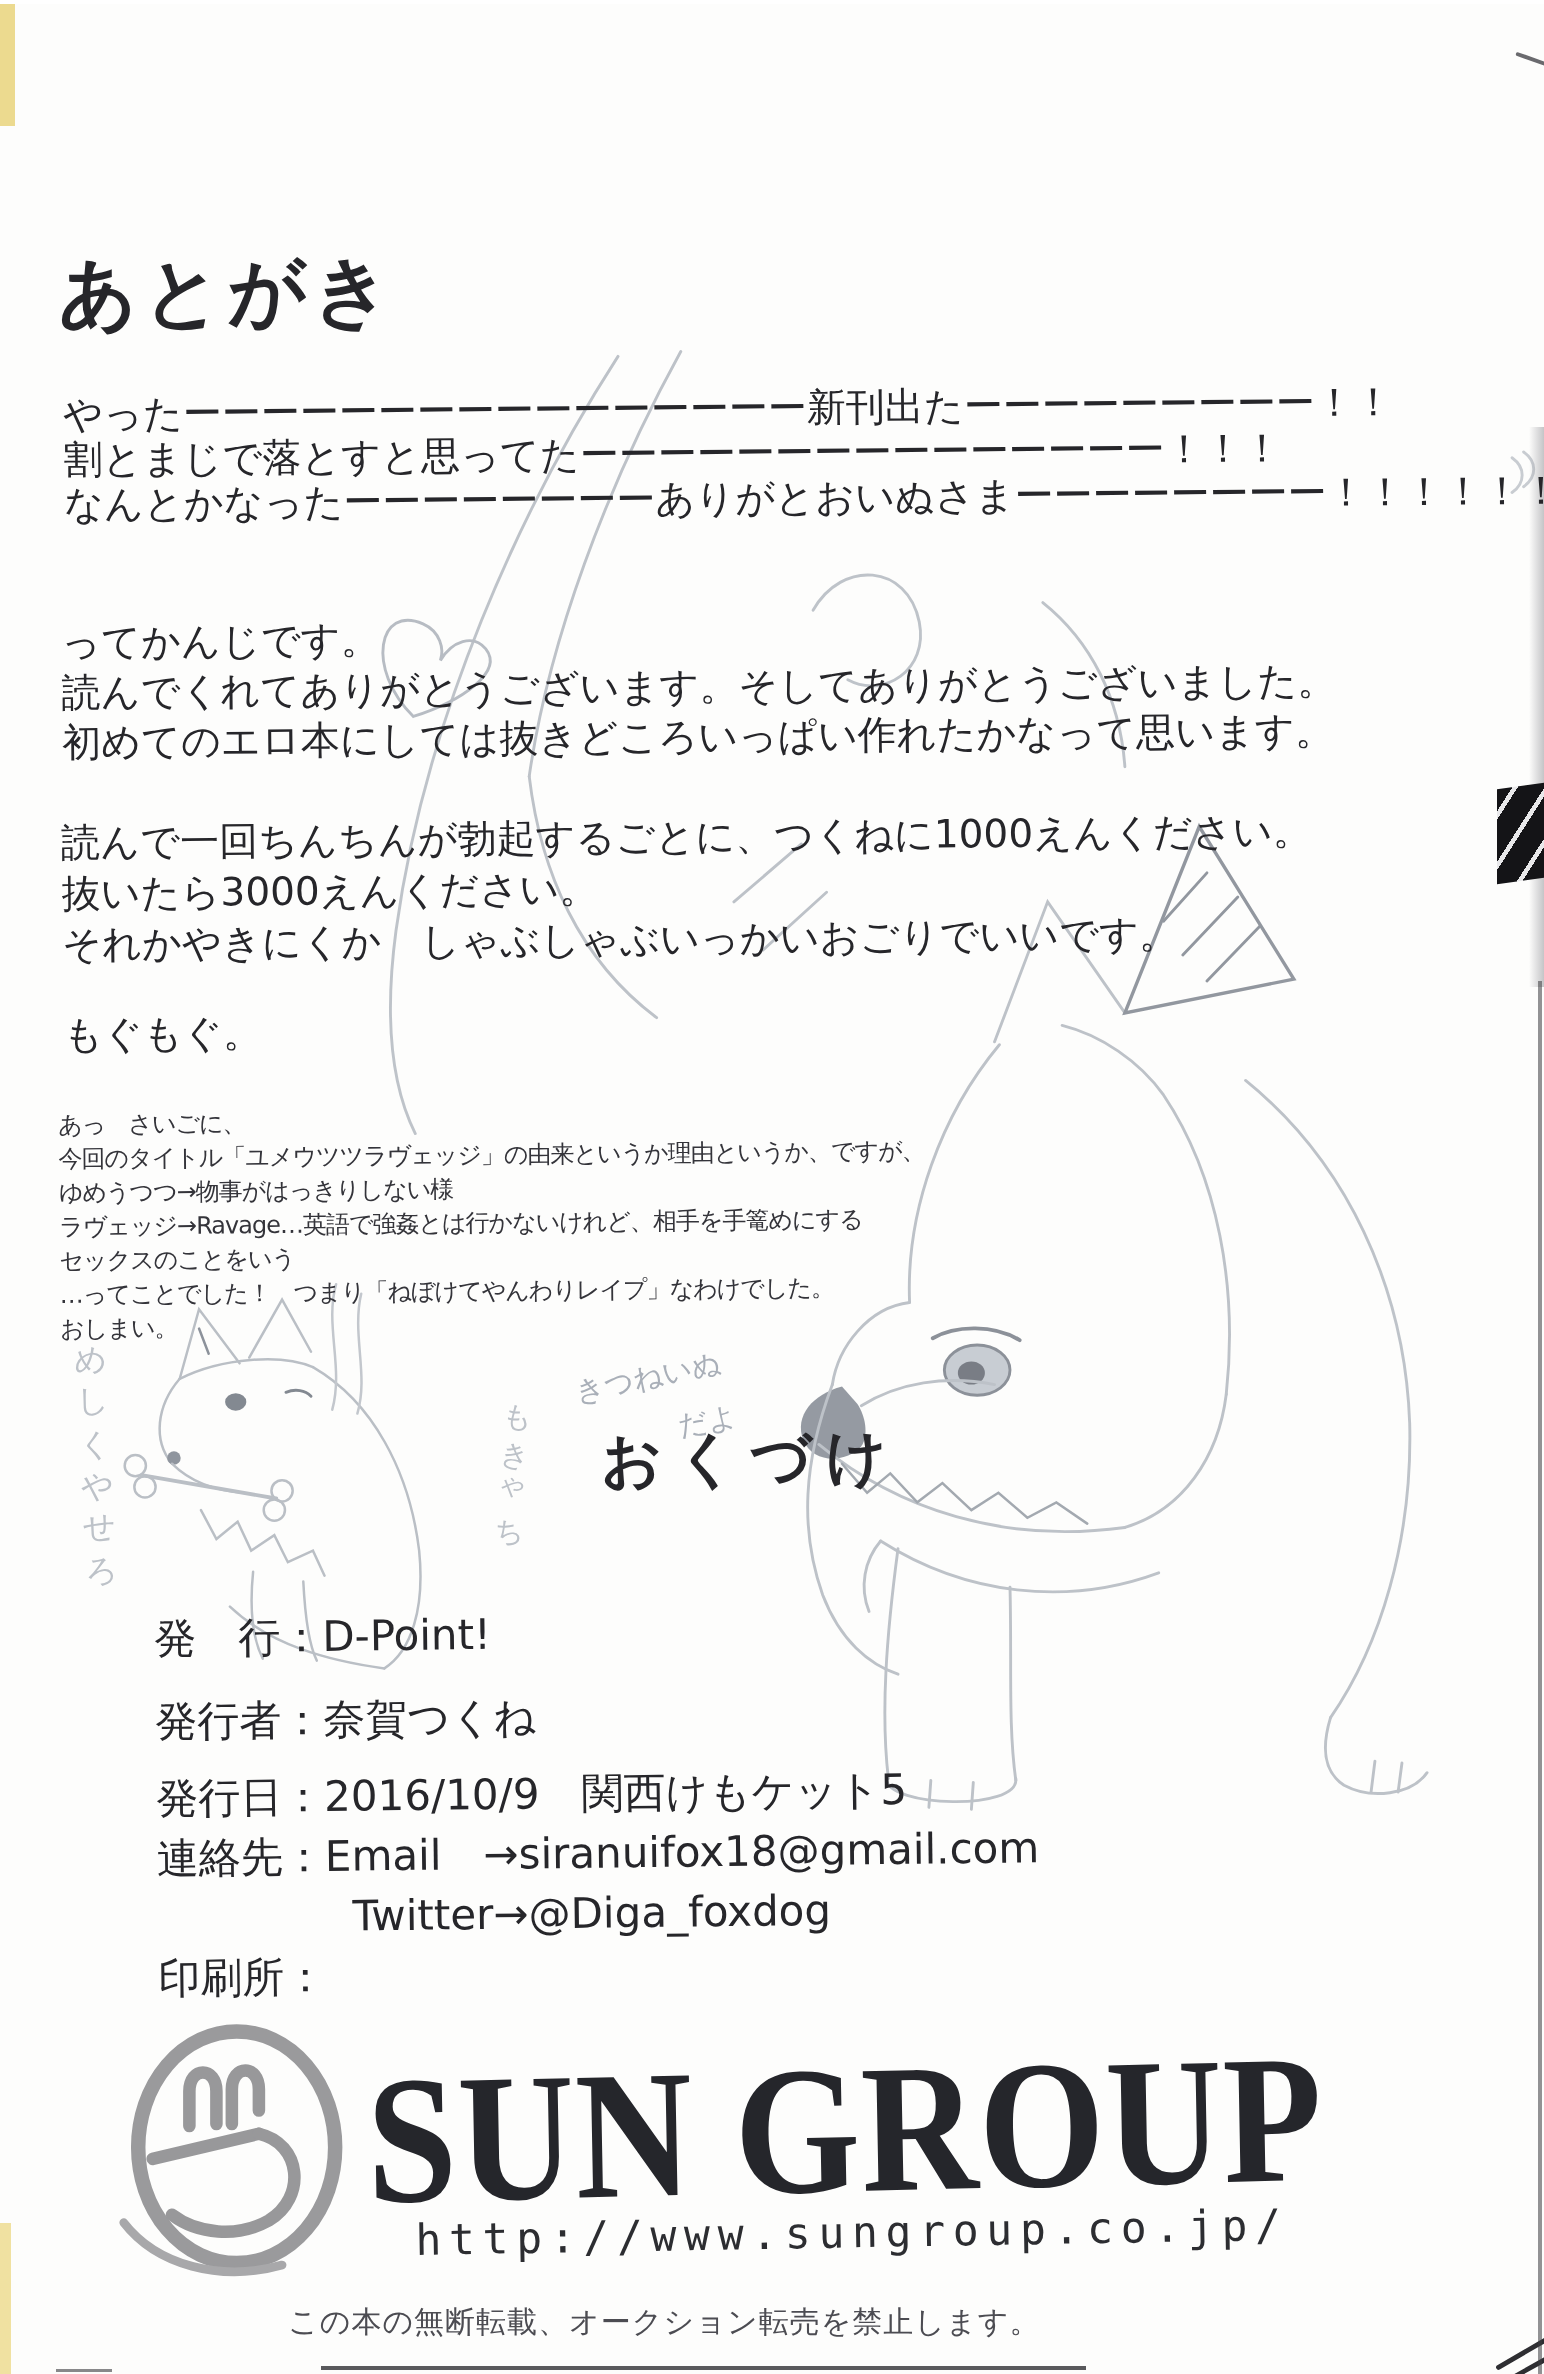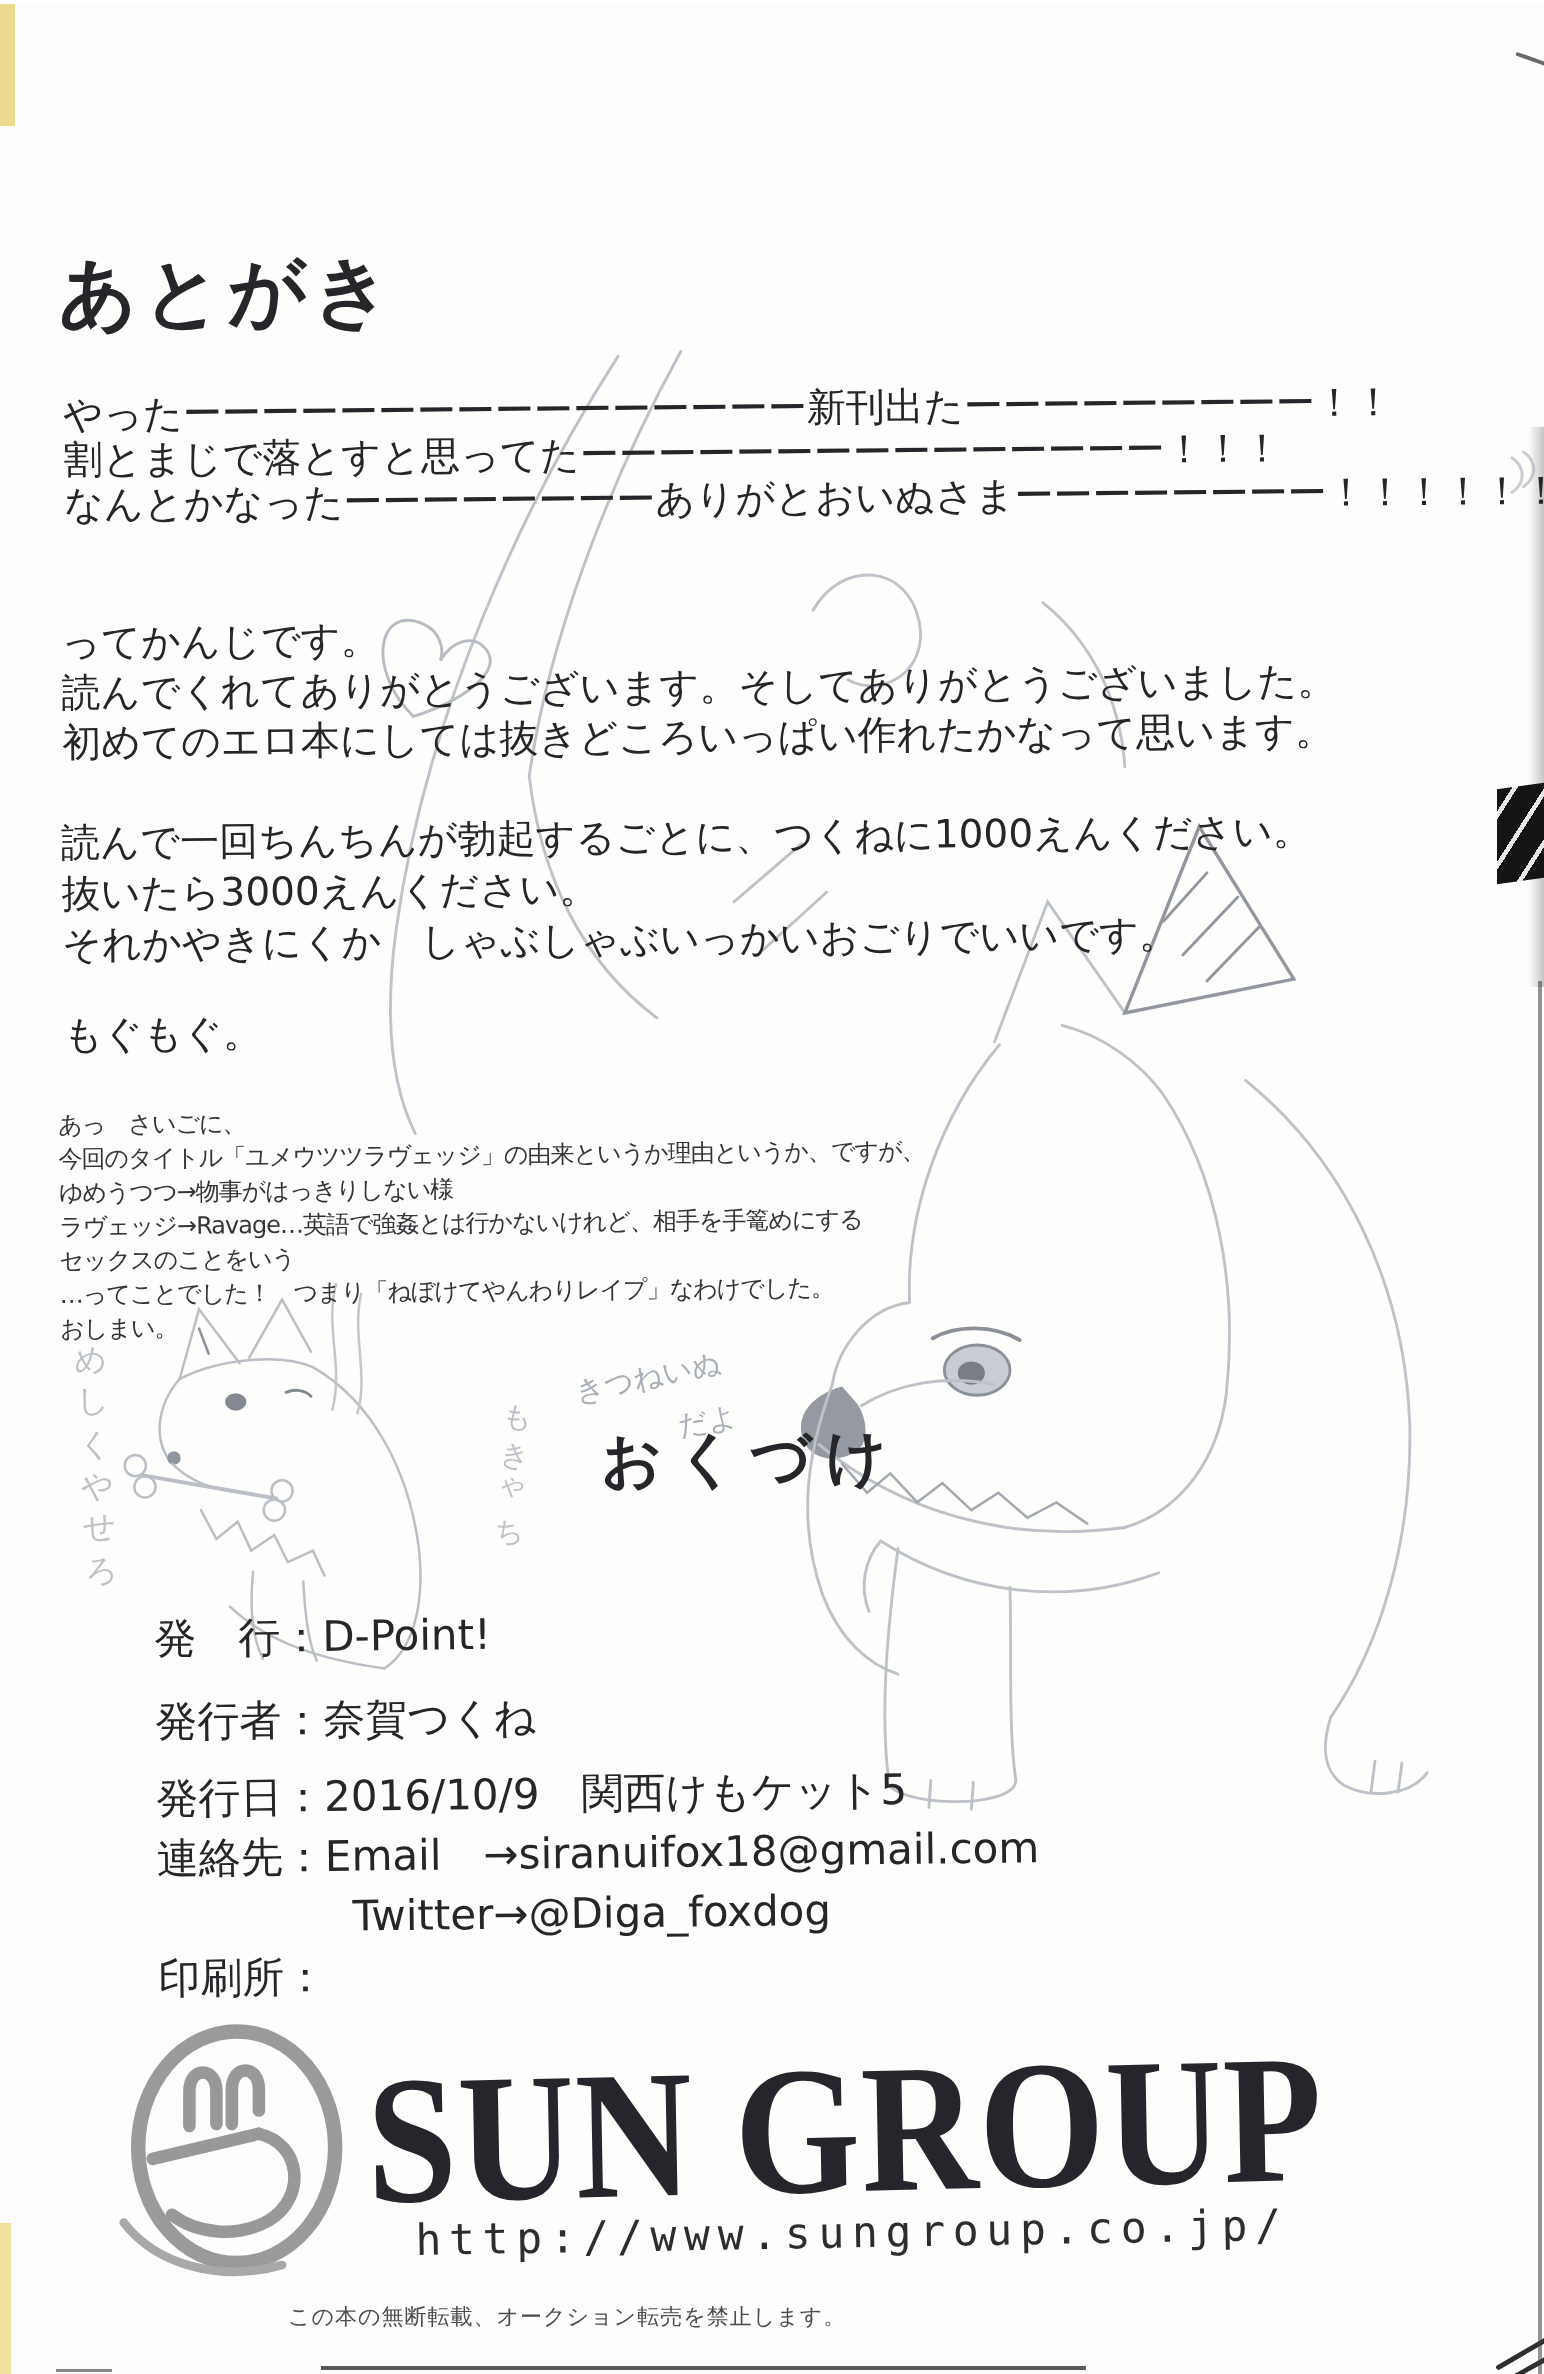--- a/index.html
+++ b/index.html
@@ -26,21 +26,21 @@
     left:365px;top:2033px;font-size:172px;font-weight:bold;
     font-family:"Liberation Serif",serif;color:#25262b;
     transform:scale(0.94,1.06) rotate(-1.2deg);transform-origin:left top;letter-spacing:1px;
   }
   .sun-url{
     left:415px;top:2211px;font-size:43px;letter-spacing:7.7px;
     font-family:"DejaVu Sans Mono",monospace;color:#2c2d31;
     transform:rotate(-1deg);transform-origin:left top;
   }
   .footer{
-    left:288px;top:2298px;font-size:22px;letter-spacing:1px;
+    left:288px;top:2298px;font-size:30px;letter-spacing:1px;
     font-family:"Liberation Serif",serif;color:#4c4c52;
   }
   .sketch{position:absolute;left:0;top:0;pointer-events:none;}
   
   .edge-yellow-tl{left:0;top:0;width:14.5px;height:122px;background:#e9d47b;opacity:.85;}
   .edge-yellow-bl{left:0;top:2219px;width:10.6px;height:155px;background:#e9d47b;opacity:.7;}
   .edge-gray-r{left:1529px;top:423px;width:15.4px;height:560px;background:linear-gradient(to right,rgba(160,160,164,0),rgba(150,150,155,.55));}
   .edge-darkline-r{left:1538px;top:977px;width:3.9px;height:1397px;background:#3a3a3e;opacity:.55;}
   .edge-blob-r{
     left:1497px;top:782px;width:48px;height:95px;

